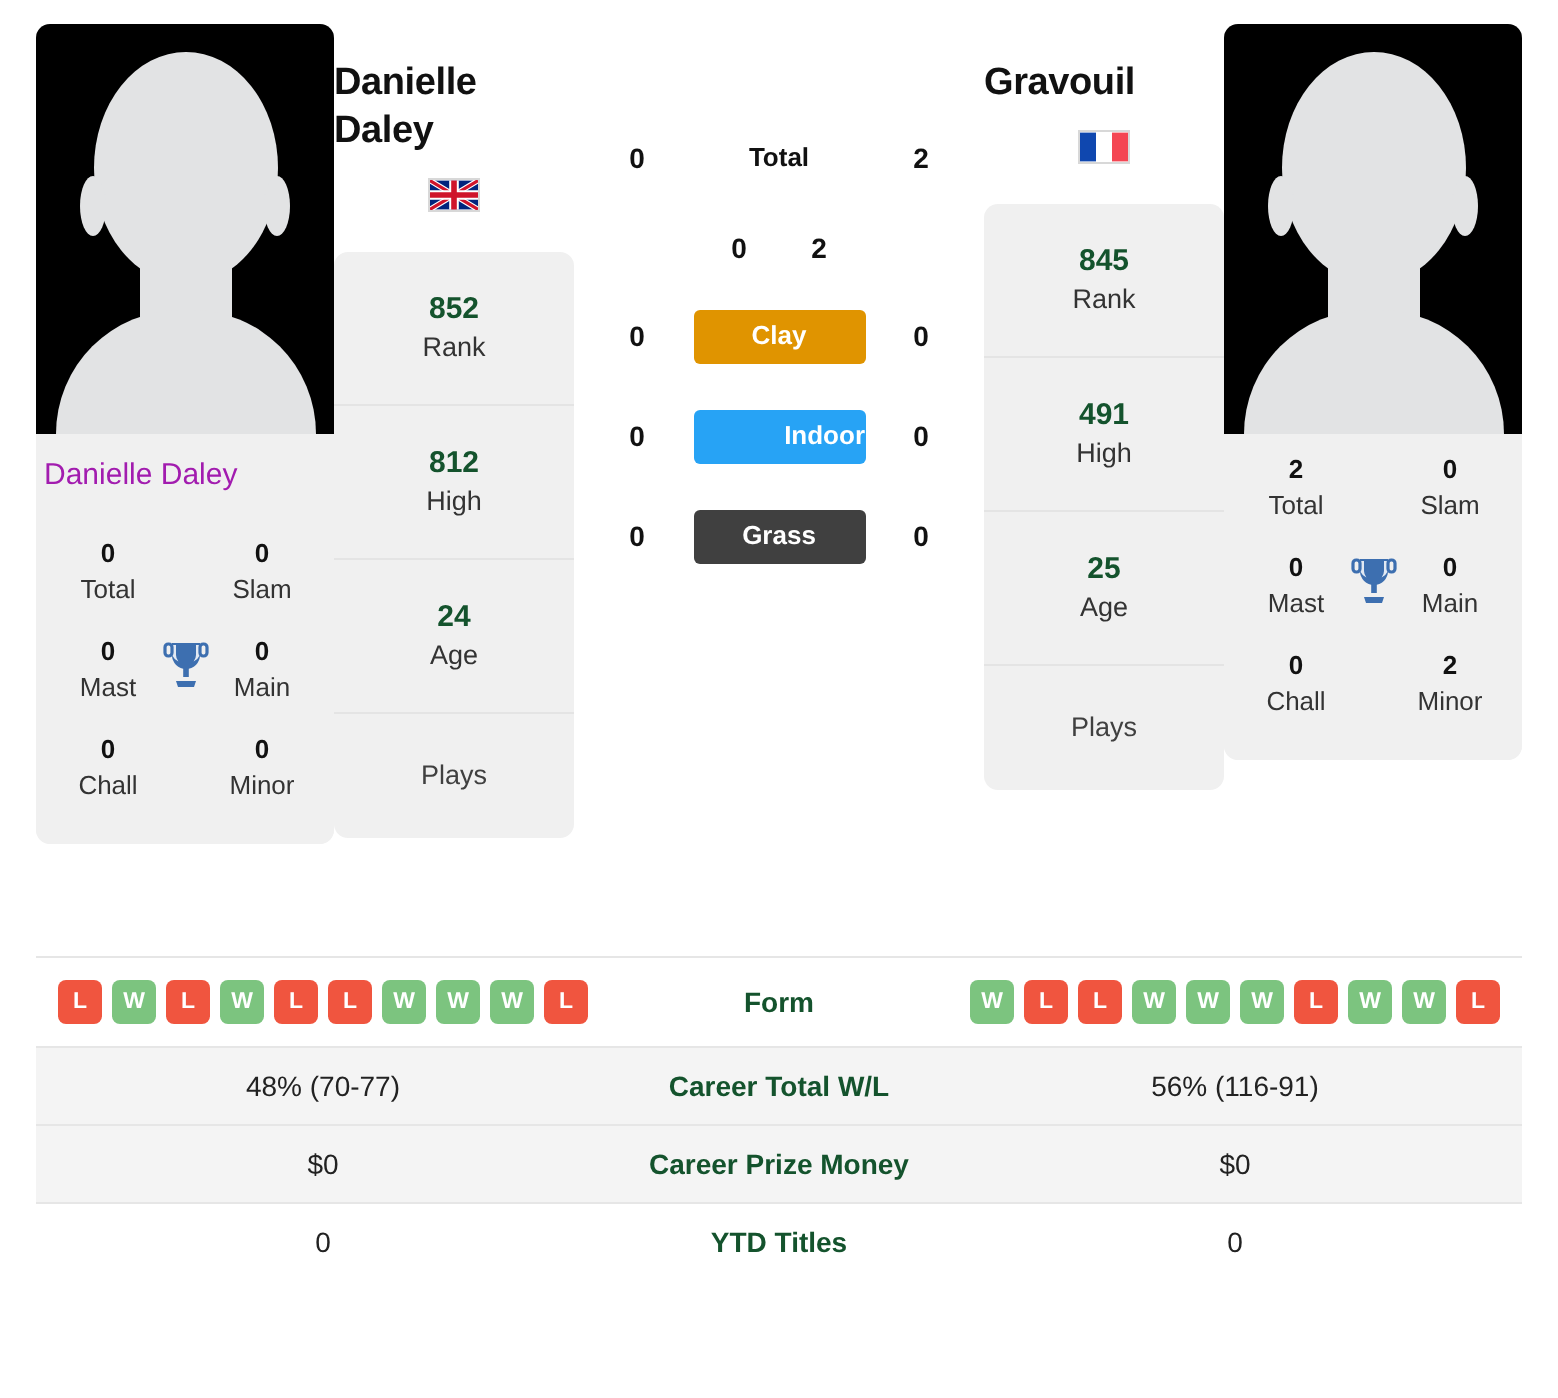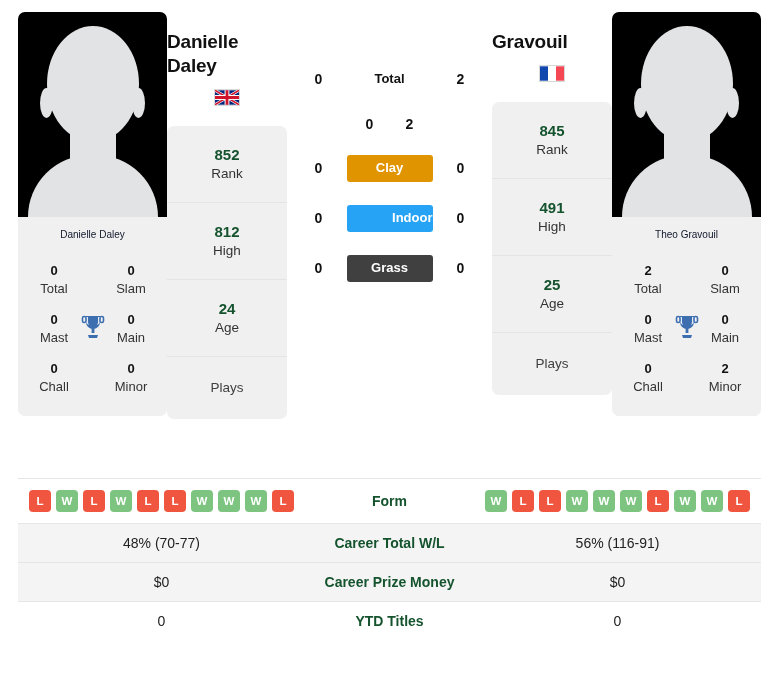--- a/index.html
+++ b/index.html
@@ -60,23 +60,22 @@
   }
   .silhouette-body {
     position: absolute;
     left: 50%; bottom: 0;
     transform: translateX(-50%);
     width: 130px; height: 62px;
     background: #e2e3e4;
     border-radius: 62px 62px 0 0;
   }
   .photo-name {
-    text-align: center;
-    font-size: 10px;
-    color: #0f172a;
+    font-size: 15px;
+    color: #a21caf;
     padding: 12px 4px 13px 4px;
     background: #f0f0f0;
   }
   .honors {
     background: #f0f0f0;
     border-radius: 0 0 7px 7px;
     padding: 2px 0 14px 0;
     position: relative;
   }
   .honor-row {
@@ -360,21 +359,20 @@
 
     <div class="photo-col">
       <div class="photo-card">
         <div class="photo">
           <div class="silhouette-head"></div>
           <div class="silhouette-ear-l"></div>
           <div class="silhouette-ear-r"></div>
           <div class="silhouette-neck"></div>
           <div class="silhouette-body"></div>
         </div>
-        <div class="photo-name">Theo Gravouil</div>
         <div class="honors">
           <div class="honor-row">
             <div class="honor-cell">
               <div class="honor-val">2</div>
               <div class="honor-lab">Total</div>
             </div>
             <div class="honor-cell">
               <div class="honor-val">0</div>
               <div class="honor-lab">Slam</div>
             </div>

